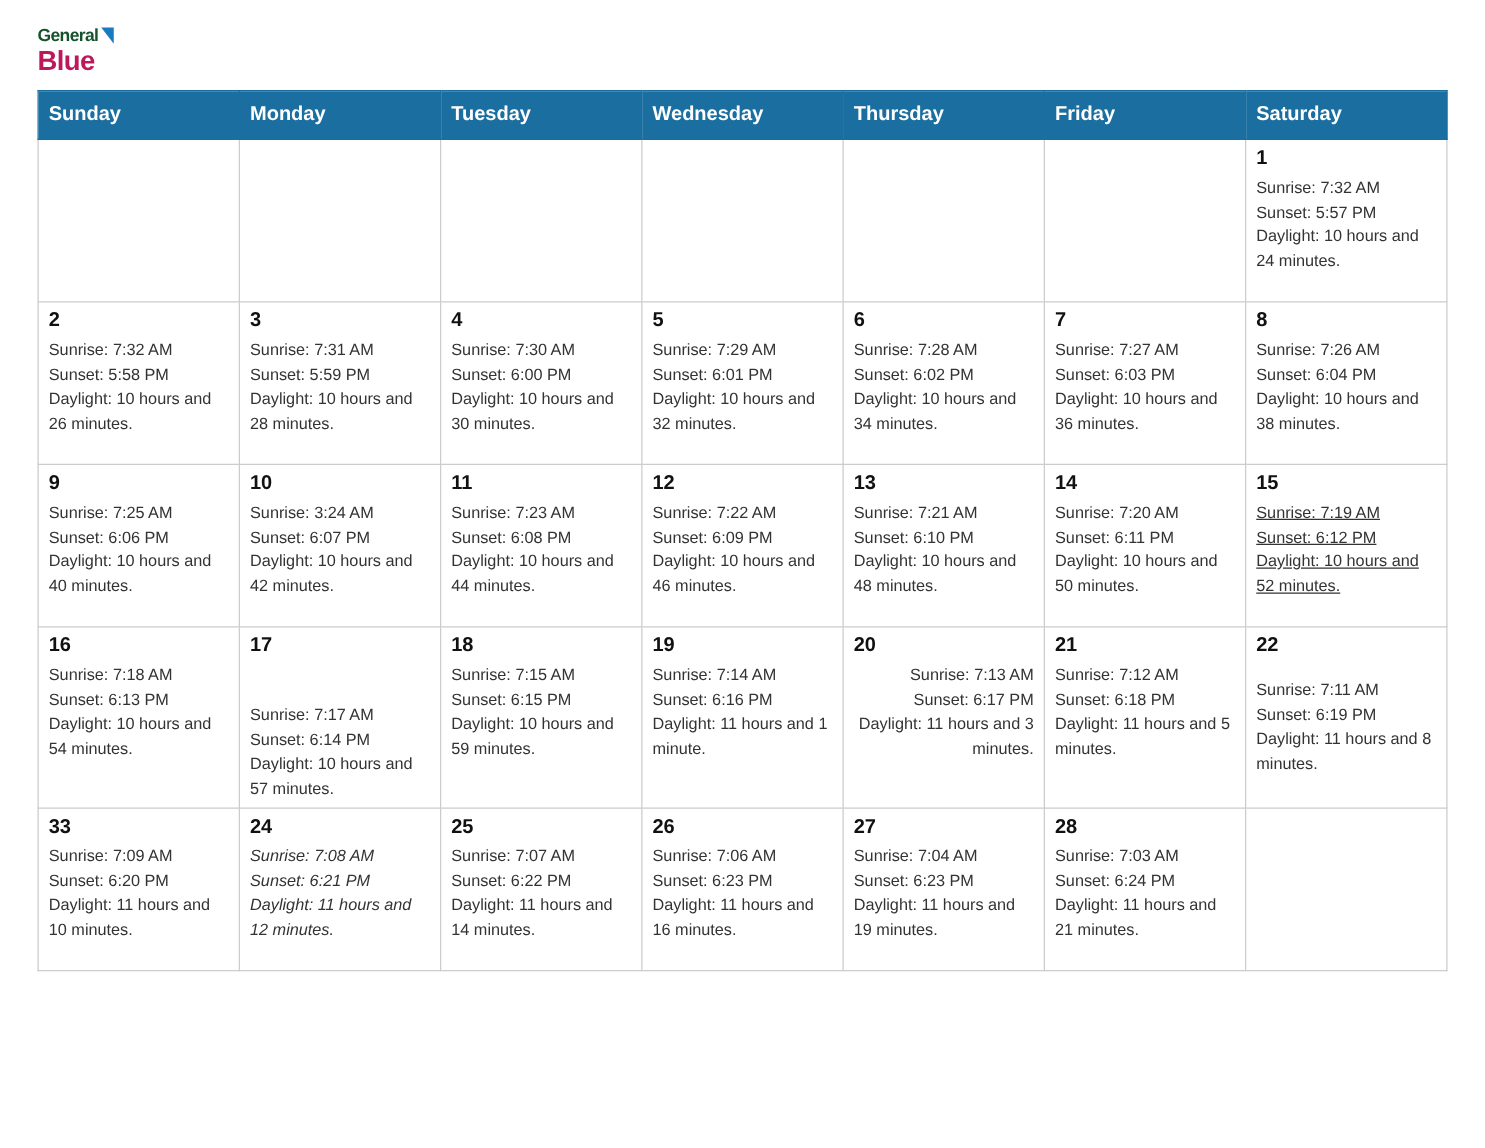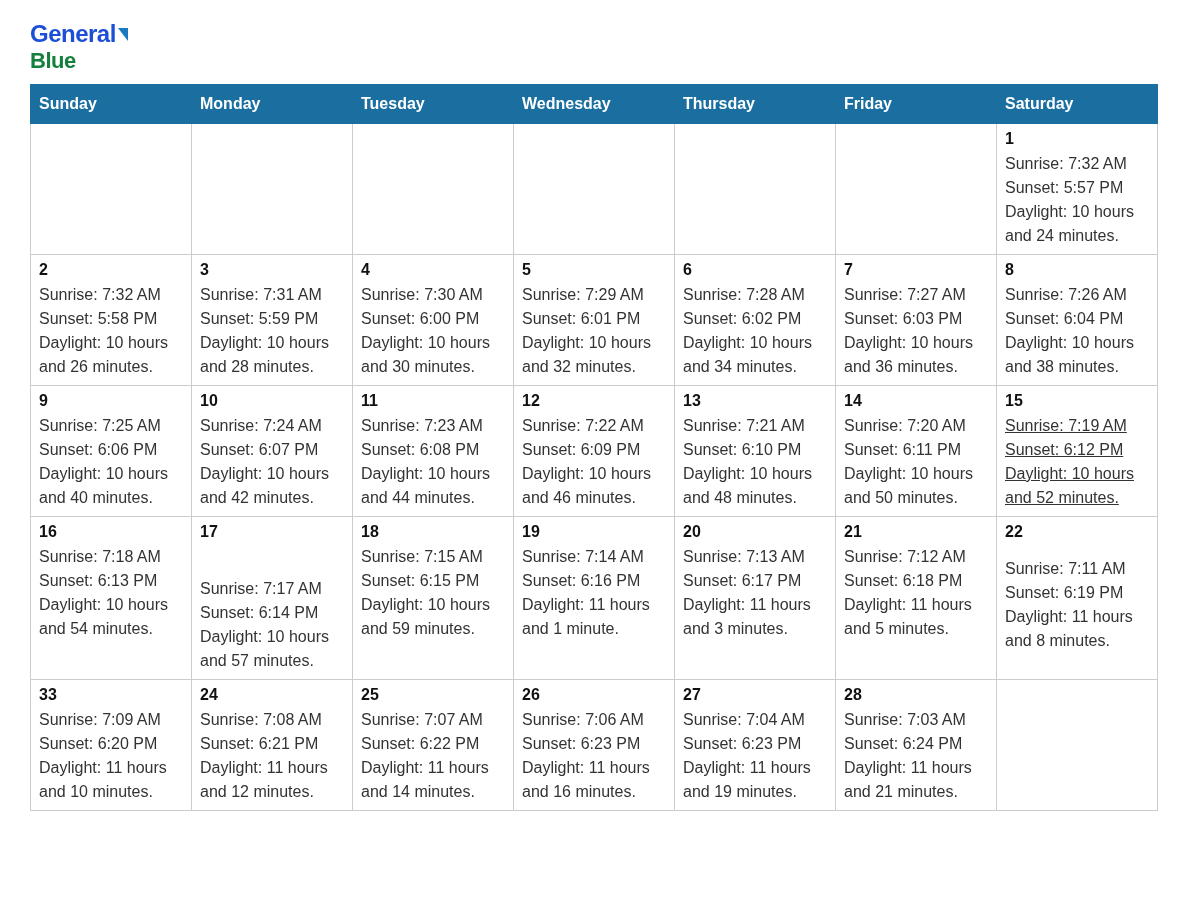--- a/index.html
+++ b/index.html
@@ -15,29 +15,29 @@
       justify-content: space-between;
       align-items: flex-start;
       margin-bottom: 10px;
     }
     .logo {
       display: flex;
       flex-direction: column;
       align-items: flex-start;
     }
     .logo-general {
-      font-size: 24px;
-      font-weight: bold;
-      color: #1d4ed8;
+      font-size: 14px;
+      font-weight: bold;
+      color: #14532d;
       letter-spacing: -0.5px;
     }
     .logo-blue {
       font-size: 22px;
       font-weight: bold;
-      color: #15803d;
+      color: #be185d;
       letter-spacing: -0.5px;
     }
     .logo-arrow {
       display: inline-block;
       width: 0;
       height: 0;
       border-left: 10px solid transparent;
       border-right: 0px solid transparent;
       border-top: 13px solid #1a7abf;
       margin-left: 2px;
@@ -84,21 +84,21 @@
       height: 130px;
     }
     .day-number {
       font-size: 16px;
       font-weight: bold;
       color: #111;
       display: block;
       margin-bottom: 4px;
     }
     .day-info {
-      font-size: 16px;
+      font-size: 13px;
       color: #333;
       line-height: 1.5;
     }
     .empty-cell {
       background: #fff;
     }
     tbody tr td {
       border-top: 2px solid #1a6fa0;
     }
     tbody tr td + td {
@@ -195,21 +195,21 @@
       </tr>
       <tr>
         <td>
           <span class="day-number">9</span>
           <div class="day-info" style="white-space: pre-line;">Sunrise: 7:25 AM
 Sunset: 6:06 PM
 Daylight: 10 hours and 40 minutes.</div>
         </td>
         <td>
           <span class="day-number">10</span>
-          <div class="day-info" style="white-space: pre-line;">Sunrise: 7:24 AM
+          <div class="day-info" style="white-space: pre-line;">Sunrise: 3:24 AM
 Sunset: 6:07 PM
 Daylight: 10 hours and 42 minutes.</div>
         </td>
         <td>
           <span class="day-number">11</span>
           <div class="day-info" style="white-space: pre-line;">Sunrise: 7:23 AM
 Sunset: 6:08 PM
 Daylight: 10 hours and 44 minutes.</div>
         </td>
         <td>
@@ -257,21 +257,21 @@
 Daylight: 10 hours and 59 minutes.</div>
         </td>
         <td>
           <span class="day-number">19</span>
           <div class="day-info" style="white-space: pre-line;">Sunrise: 7:14 AM
 Sunset: 6:16 PM
 Daylight: 11 hours and 1 minute.</div>
         </td>
         <td>
           <span class="day-number">20</span>
-          <div class="day-info" style="white-space: pre-line;">Sunrise: 7:13 AM
+          <div class="day-info" style="white-space: pre-line; text-align: right;">Sunrise: 7:13 AM
 Sunset: 6:17 PM
 Daylight: 11 hours and 3 minutes.</div>
         </td>
         <td>
           <span class="day-number">21</span>
           <div class="day-info" style="white-space: pre-line;">Sunrise: 7:12 AM
 Sunset: 6:18 PM
 Daylight: 11 hours and 5 minutes.</div>
         </td>
         <td>
@@ -283,21 +283,21 @@
       </tr>
       <tr>
         <td>
           <span class="day-number">33</span>
           <div class="day-info" style="white-space: pre-line;">Sunrise: 7:09 AM
 Sunset: 6:20 PM
 Daylight: 11 hours and 10 minutes.</div>
         </td>
         <td>
           <span class="day-number">24</span>
-          <div class="day-info" style="white-space: pre-line;">Sunrise: 7:08 AM
+          <div class="day-info" style="white-space: pre-line; font-style: italic;">Sunrise: 7:08 AM
 Sunset: 6:21 PM
 Daylight: 11 hours and 12 minutes.</div>
         </td>
         <td>
           <span class="day-number">25</span>
           <div class="day-info" style="white-space: pre-line;">Sunrise: 7:07 AM
 Sunset: 6:22 PM
 Daylight: 11 hours and 14 minutes.</div>
         </td>
         <td>

